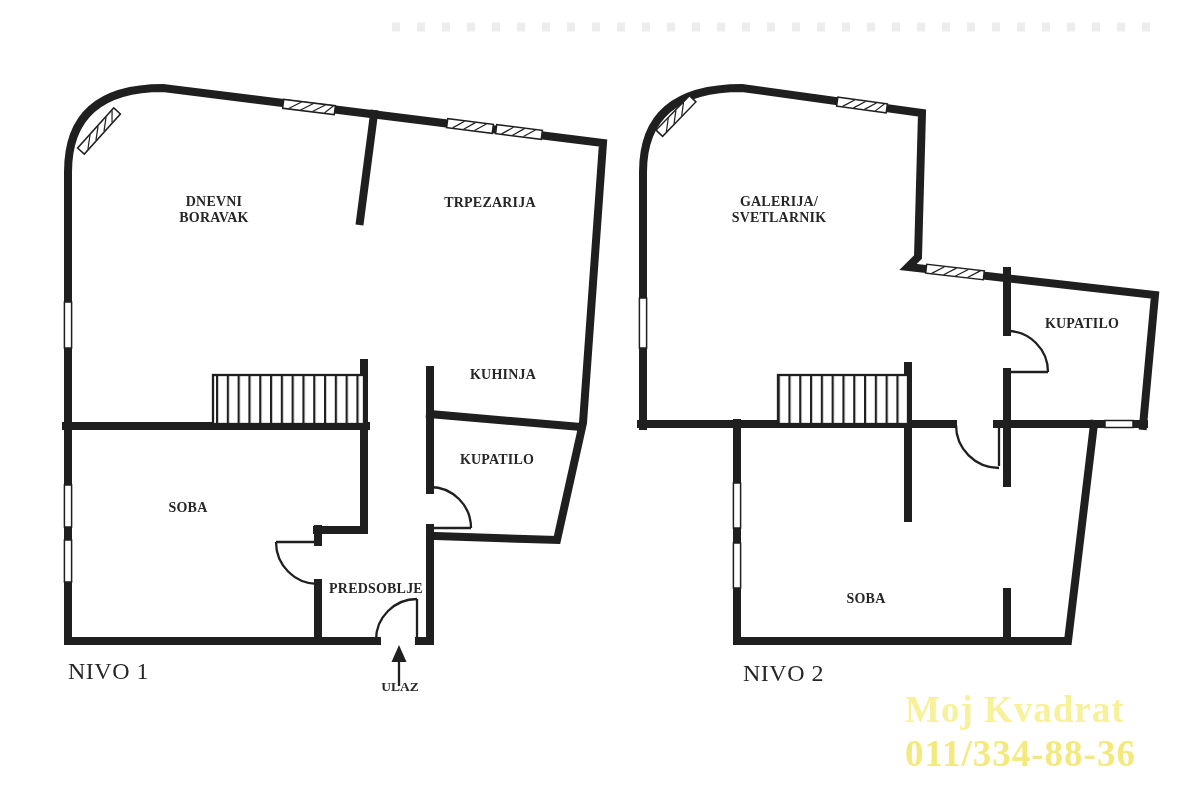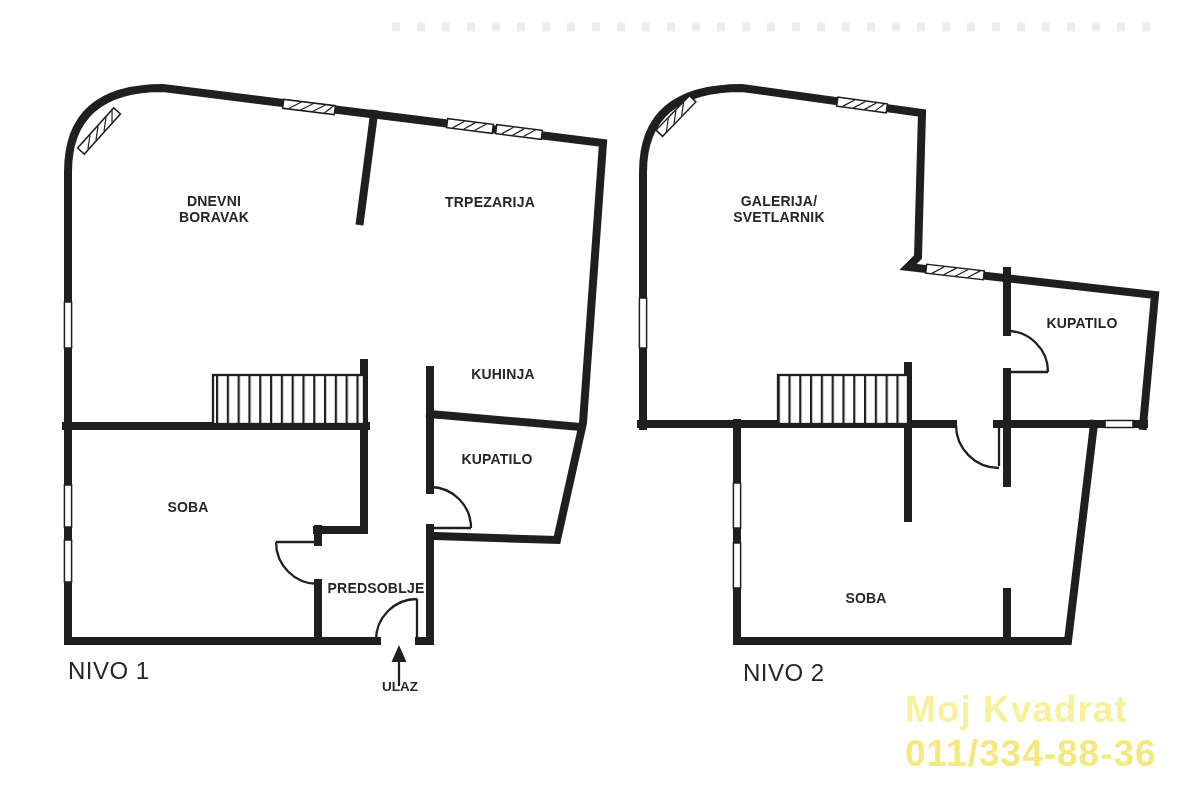--- a/index.html
+++ b/index.html
@@ -1,21 +1,21 @@
 <!DOCTYPE html>
 <html style="--wall: #1f1f1f; --label: #262626; --wm1: #f7f19c; --wm2: #f3e97e; --dots: #ededed; --bg: #ffffff;"><head>
 <meta charset="utf-8">
 <style>
   :root{
     --wall:#1f1f1f; --label:#262626; --wm1:#f7f19c; --wm2:#f3e97e;
     --dots:#ededed; --bg:#ffffff;
   }
   html,body{margin:0;padding:0;background:var(--bg);}
   .stage{position:relative;width:1200px;height:799px;background:var(--bg);overflow:hidden;
-         font-family:Liberation Sans, sans-serif;}
+         font-family:Liberation Serif, serif;}
   svg{display:block}
   .wall{fill:none;stroke:var(--wall);stroke-width:8;stroke-linejoin:miter;stroke-linecap:square;}
   .thin{fill:none;stroke:var(--wall);stroke-width:2.3;stroke-linecap:butt;}
   .stairs{fill:url(#treads);stroke:var(--wall);stroke-width:2.3;}
   .win{fill:#ffffff;stroke:var(--wall);stroke-width:1.5;}
   .hatch{stroke:var(--wall);stroke-width:1.2;}
   .dots{stroke:var(--dots);stroke-width:9;stroke-dasharray:8 17;}
   .room{font-weight:bold;font-size:14px;fill:var(--label);text-anchor:middle;letter-spacing:.2px;}
   .lvl{font-weight:normal;font-size:24px;fill:var(--label);letter-spacing:.5px;}
   .ulaz{font-weight:bold;font-size:13.5px;fill:var(--label);text-anchor:middle;}

